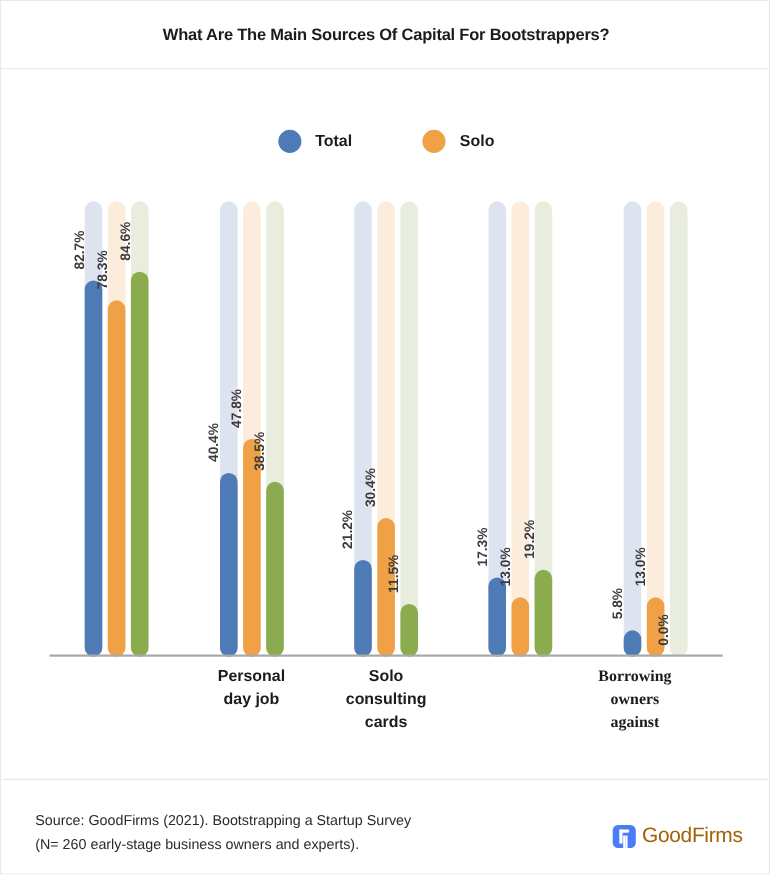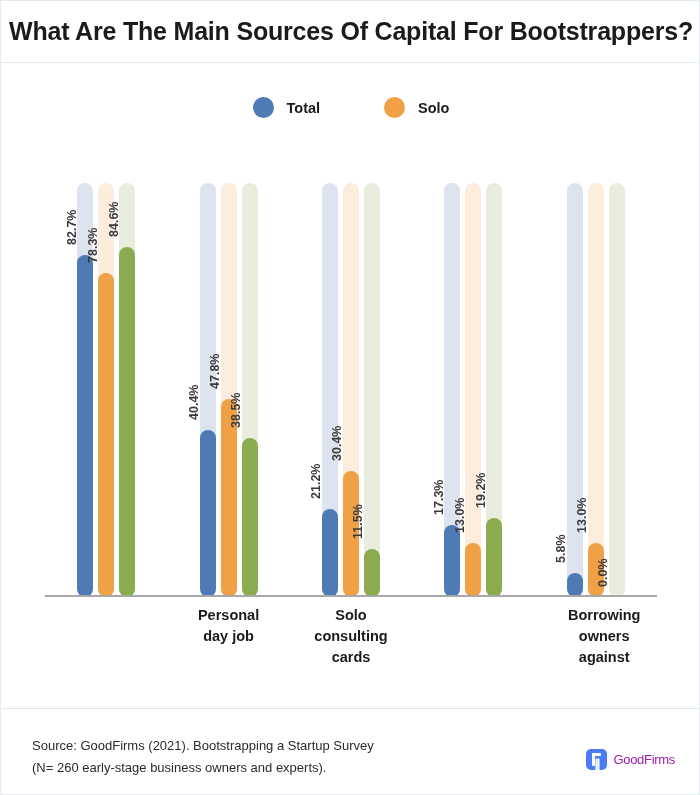--- a/index.html
+++ b/index.html
@@ -17,33 +17,33 @@
   }
 
   
   .title-bar {
     position: absolute; left: 0; top: 0;
     width: 700px; height: 62px;
     border-bottom: 1px solid #e4eaf2;
     display: flex; align-items: center; justify-content: center;
   }
   .title {
-    font-size: 25px;
+    font-size: 15px;
     font-weight: bold;
     color: #1b1b1b;
     letter-spacing: -0.2px;
     text-align: left;
     white-space: nowrap;
   }
 
   
   .legend {
     position: absolute; left: 0; top: 96px;
     width: 700px; height: 42px;
-    display: flex; align-items: flex-start; justify-content: center;
+    display: flex; align-items: flex-end; justify-content: center;
   }
   .legend-item {
     display: flex; align-items: center;
     margin: 0 32px;
   }
   .legend-dot {
     width: 21px; height: 21px;
     border-radius: 50%;
     margin-right: 13px;
     flex: none;
@@ -168,22 +168,22 @@
   .brand-mark::after {
     content: "";
     position: absolute;
     left: 6px; top: 4px;
     width: 3px; height: 13px;
     background: #ffffff;
     border-radius: 1px;
     box-shadow: 3px 5px 0 -0.5px #ffffff, 5px 5px 0 -0.5px #ffffff;
   }
   .brand-name {
-    font-size: 13px;
-    color: #a21caf;
+    font-size: 19px;
+    color: #a16207;
     letter-spacing: -0.3px;
     white-space: nowrap;
   }
 </style>
 </head>
 <body>
 
 <div class="card">
 
   <div class="title-bar">
@@ -321,21 +321,21 @@
   <div class="cat-labels" id="cats">
       <div class="cat" style="left: 122.4px; width: 122.4px;">
         <div>Personal</div>
         <div>day job</div>
       </div>
       <div class="cat" style="left: 244.8px; width: 122.4px;">
         <div>Solo</div>
         <div>consulting</div>
         <div>cards</div>
       </div>
-      <div class="cat" style="left: 498px; width: 122.4px;">
+      <div class="cat" style="left: 471px; width: 122.4px; font-family: Liberation Serif, serif;">
         <div>Borrowing</div>
         <div>owners</div>
         <div>against</div>
       </div>
     </div>
 
   <div class="footer-divider"></div>
   <div class="footer">
     <div class="source">
       <div>Source: GoodFirms (2021). Bootstrapping a Startup Survey</div>

